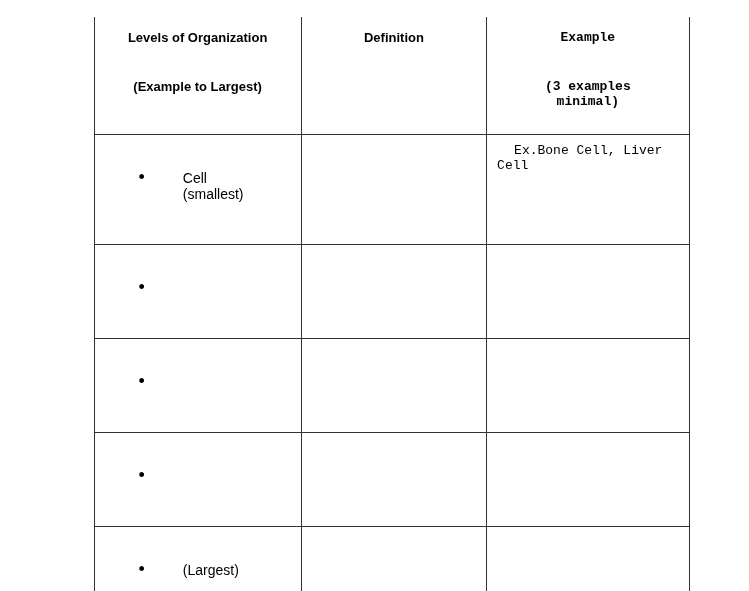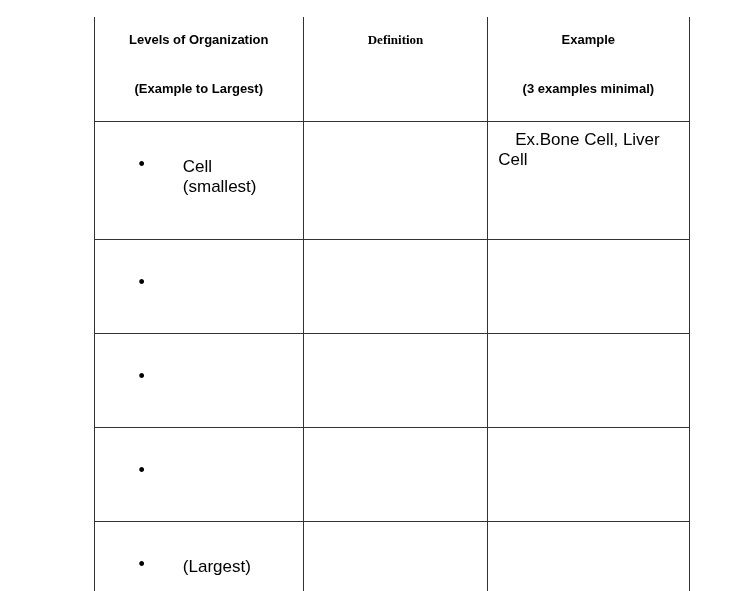--- a/index.html
+++ b/index.html
@@ -40,25 +40,25 @@
       font-size: 13px;
       background-color: #ffffff;
     }
 
     .col-levels {
       width: 210px;
     }
 
     .col-definition {
       width: 200px;
-      font-family: Liberation Serif, serif;
     }
 
     .col-example {
       width: 220px;
+      font-family: Liberation Mono, monospace;
     }
 
     tbody td {
       font-size: 13px;
       min-height: 70px;
       height: 80px;
     }
 
     .cell-with-bullet {
       display: flex;
@@ -68,25 +68,25 @@
     }
 
     .bullet {
       font-size: 18px;
       line-height: 1;
       flex-shrink: 0;
       margin-top: -2px;
     }
 
     .cell-text {
-      font-size: 17px;
+      font-size: 14px;
     }
 
     .example-text {
-      font-size: 17px;
+      font-size: 13px;
       padding-top: 8px;
     }
   </style>
 </head>
 <body>
 
 <div class="table-container">
   <table>
     <thead>
       <tr>

